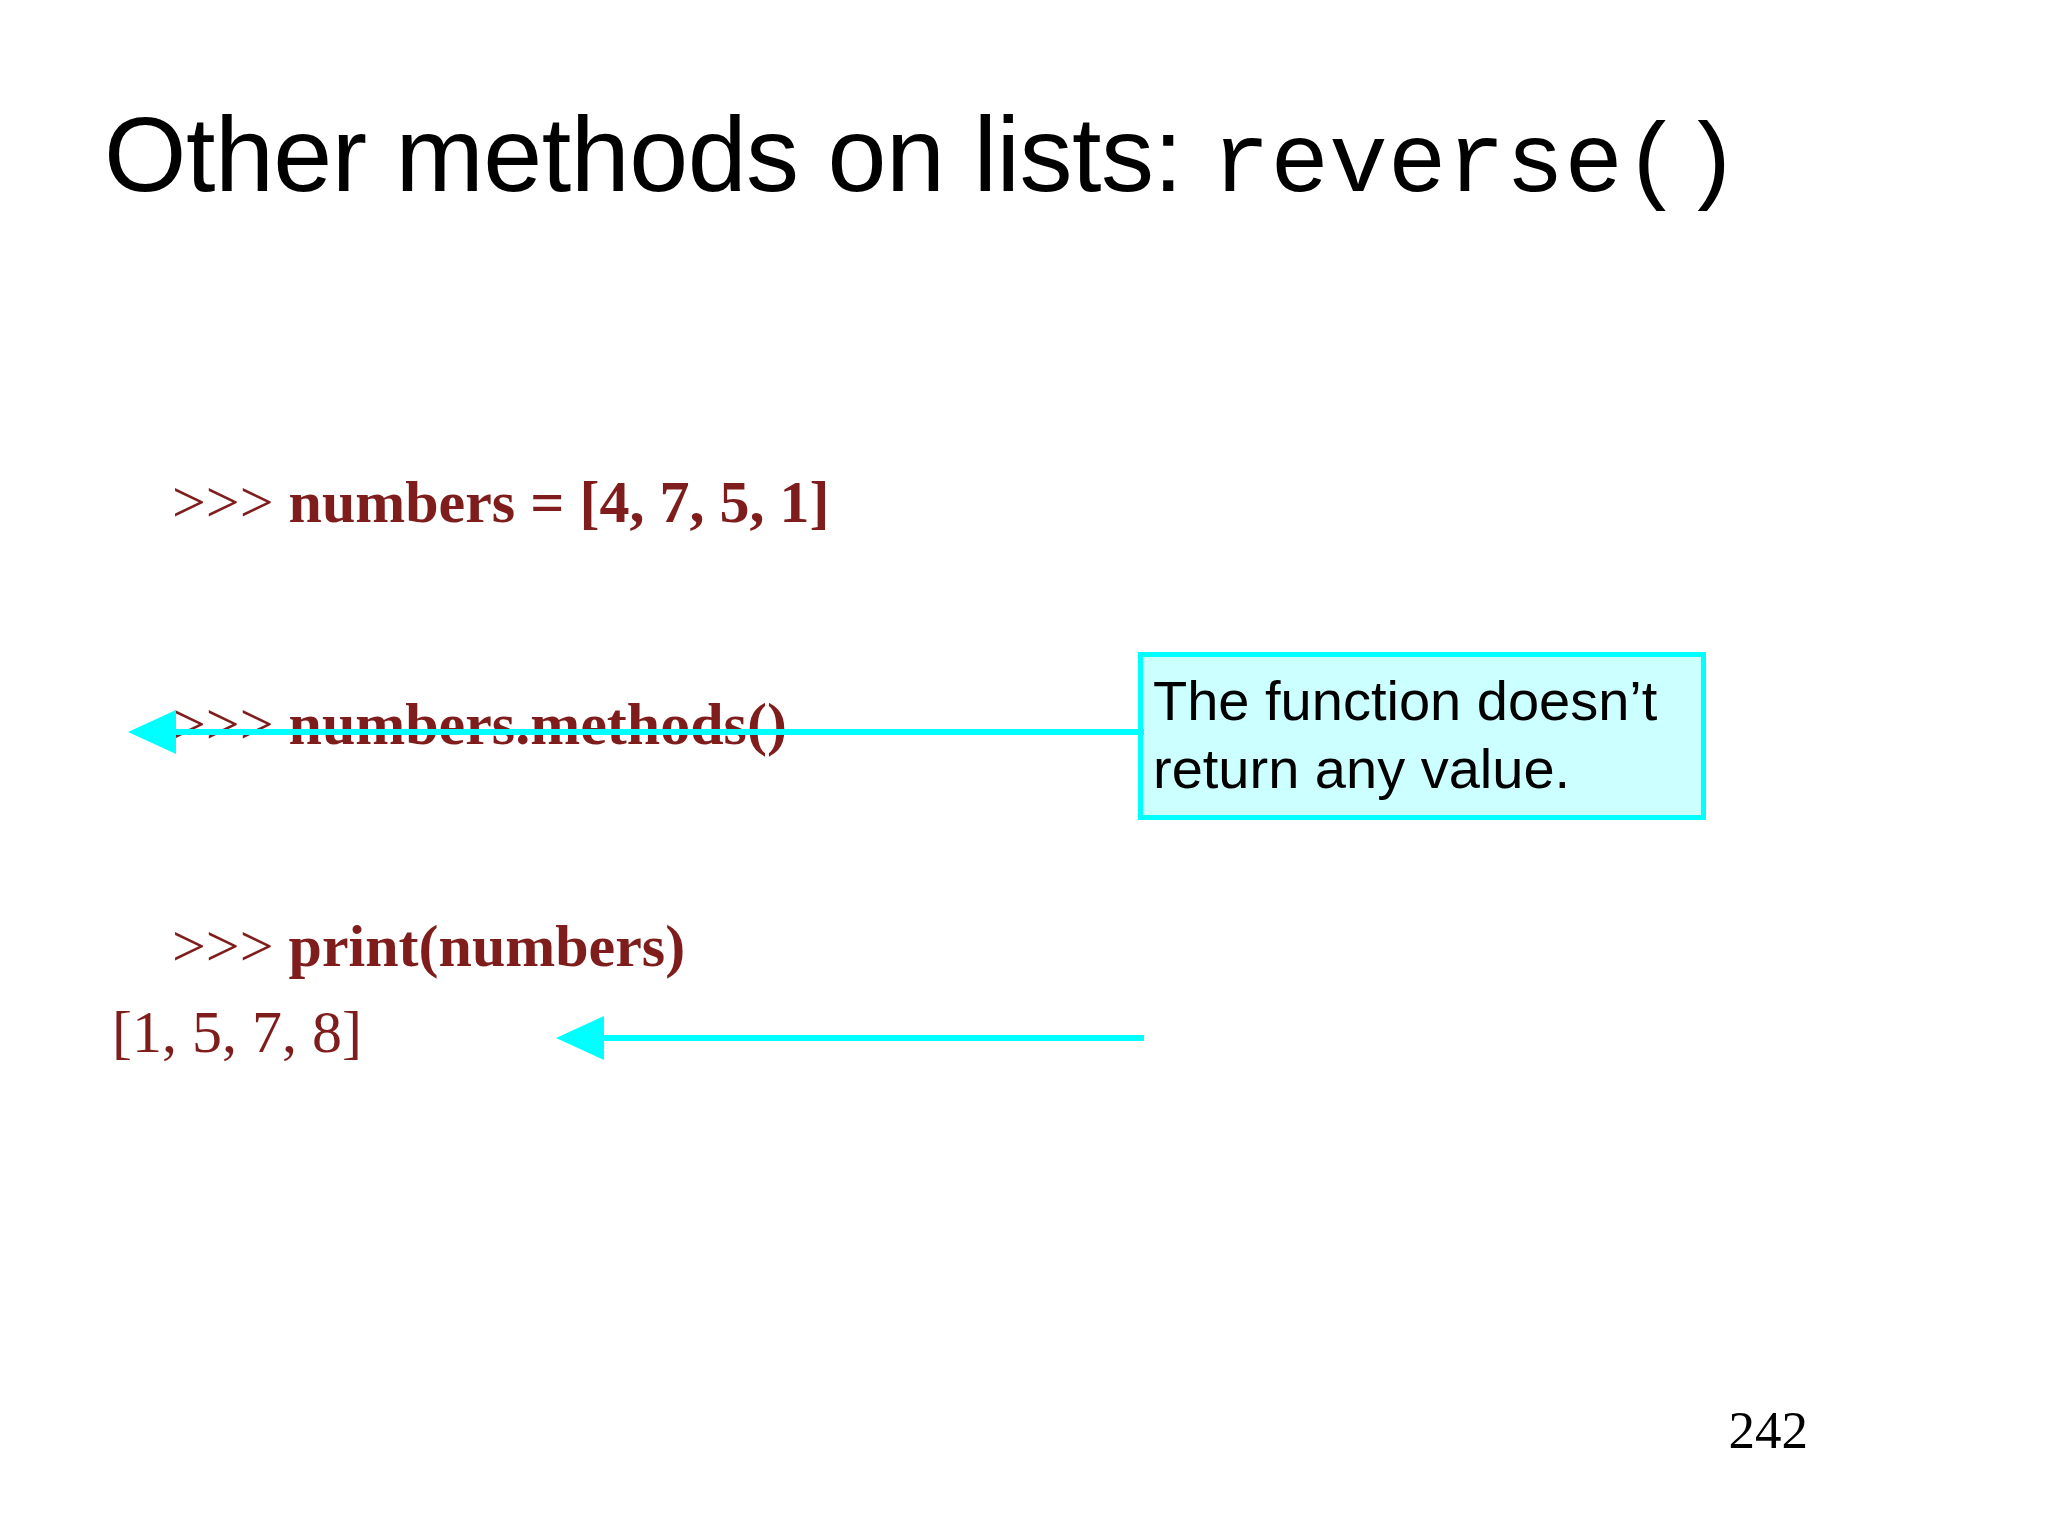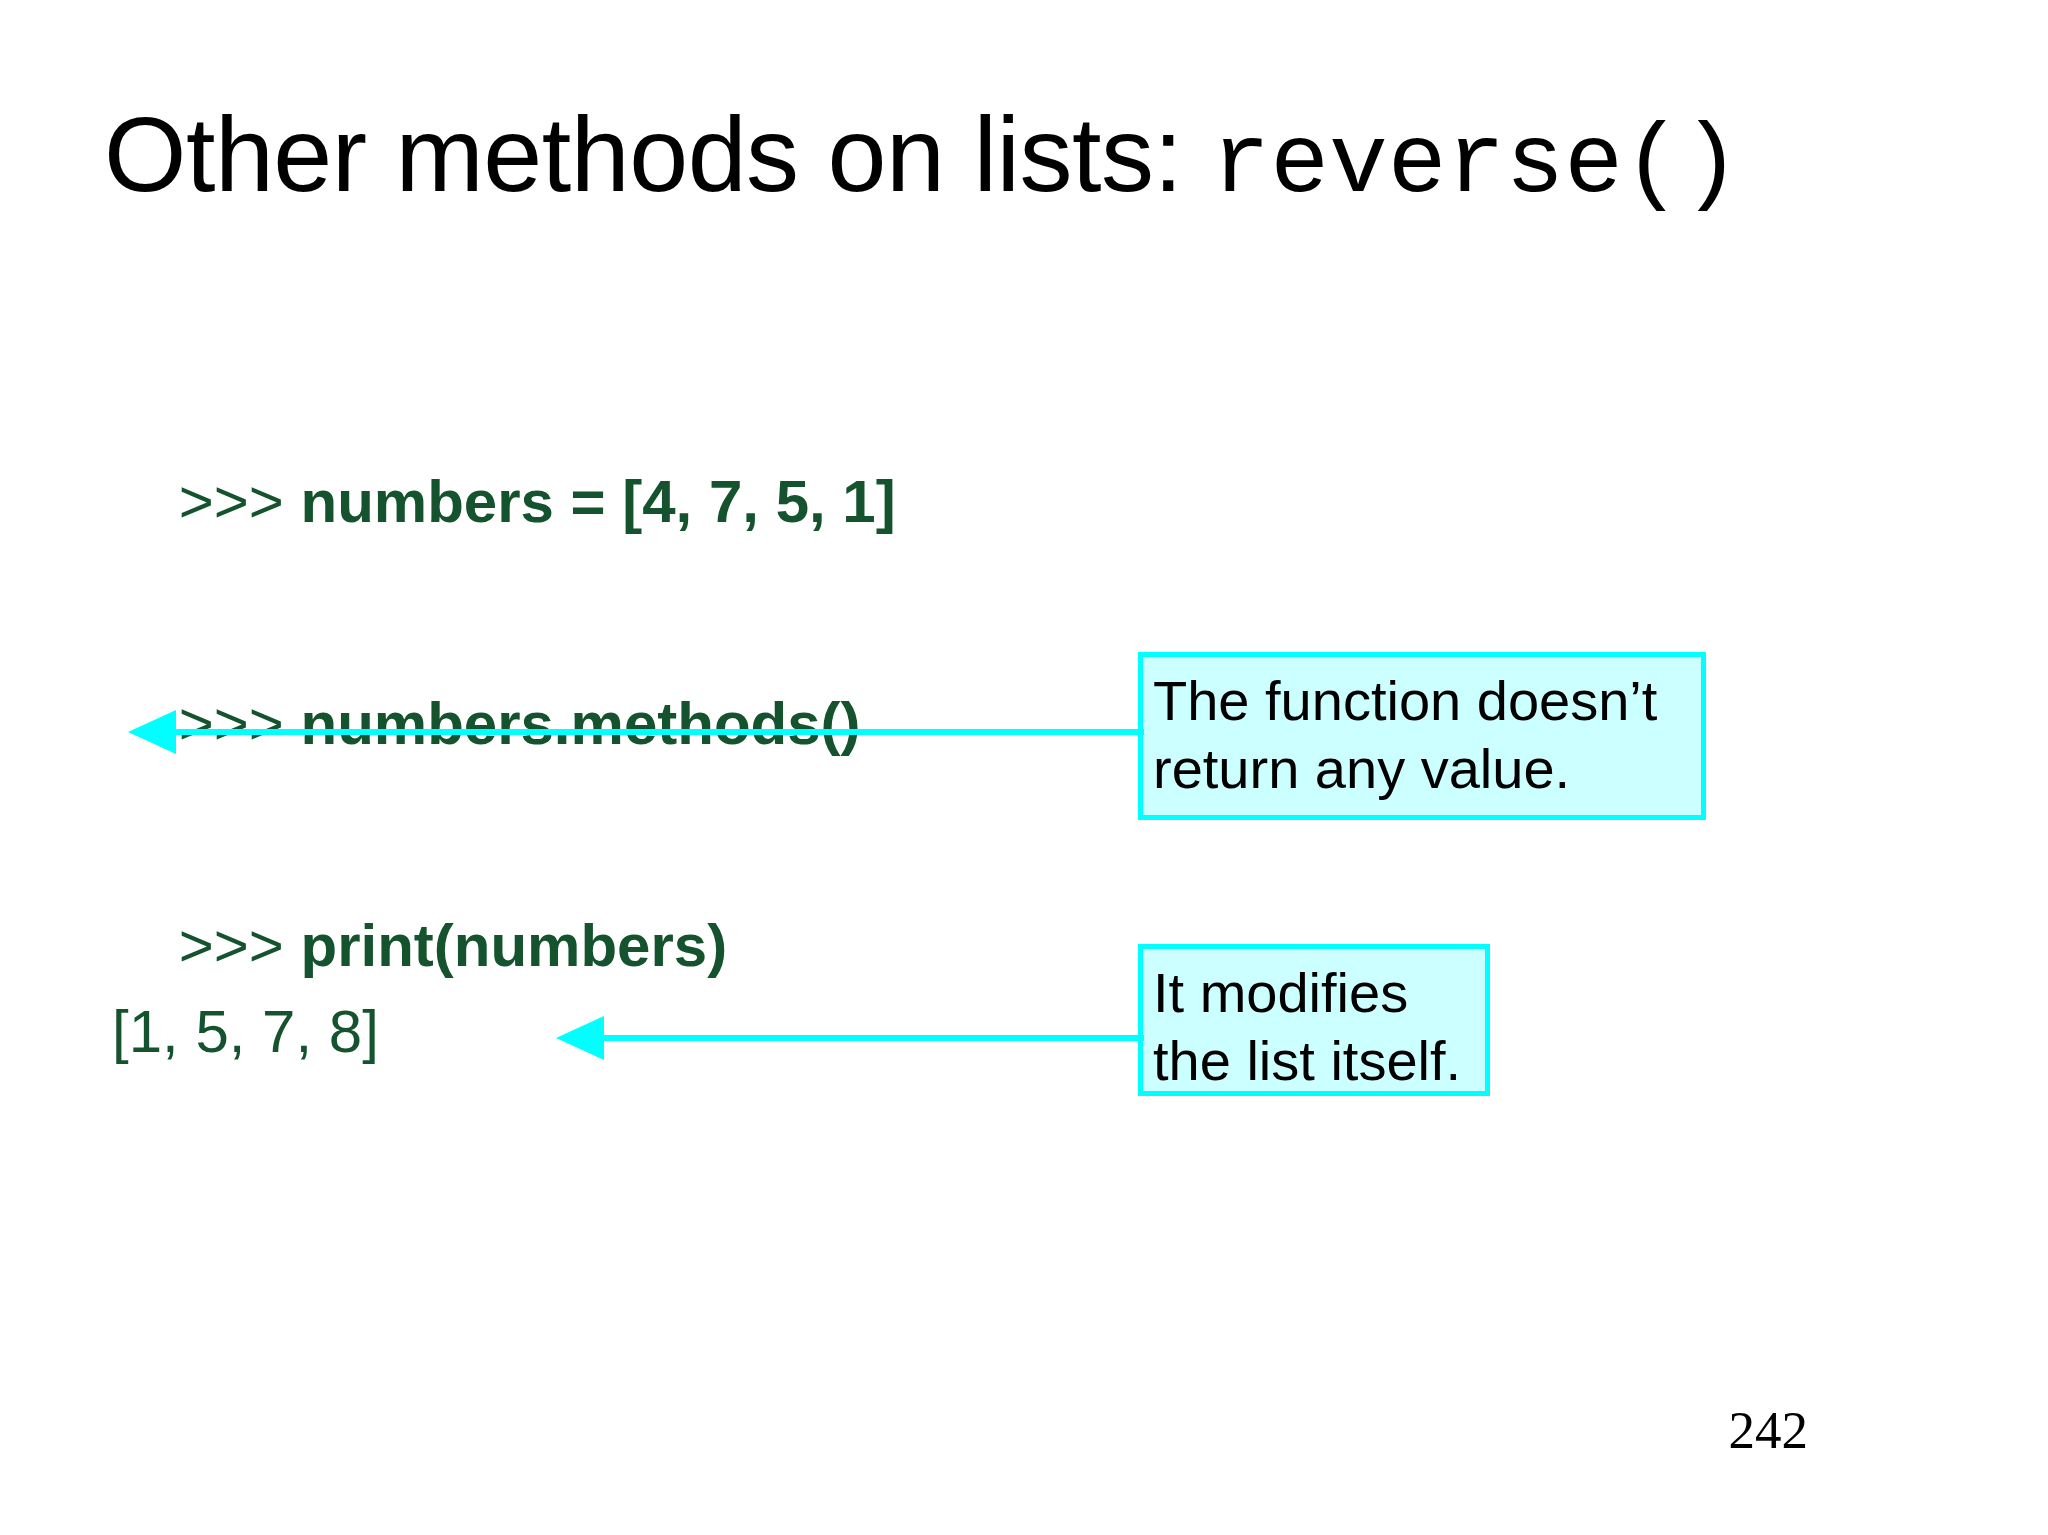--- a/index.html
+++ b/index.html
@@ -36,22 +36,22 @@
   #slide-title .mono {
     font-family: "Liberation Mono", monospace;
     font-size: 98px;
     letter-spacing: 0px;
   }
 
   
   .code-line {
     position: absolute;
     left: 112px;
-    color: #14532d;
-    font-family: Liberation Sans, sans-serif;
+    color: #7f1d1d;
+    font-family: Liberation Serif, serif;
     font-size: 60px;
     line-height: 64px;
     white-space: pre;
   }
   .code-line .prompt {
     font-weight: 400;
   }
   .code-line .stmt {
     font-weight: 700;
   }
@@ -131,22 +131,20 @@
   <div class="code-line result" id="code-output">[1, 5, 7, 8]</div>
 
   <div class="callout" id="callout-no-return">The function doesn’t
 return any value.</div>
 
   <svg class="arrow" id="arrow-no-return" style="left:128px; top:706px;" width="1016" height="52" viewBox="0 0 1016 52">
     <line x1="44" y1="26" x2="1016" y2="26" stroke="#00ffff" stroke-width="6"></line>
     <polygon points="0,26 48,4 48,48" fill="#00ffff"></polygon>
   </svg>
 
-  <div class="callout" id="callout-modifies">It modifies
-the list itself.</div>
 
   <svg class="arrow" id="arrow-modifies" style="left:556px; top:1012px;" width="588" height="52" viewBox="0 0 588 52">
     <line x1="44" y1="26" x2="588" y2="26" stroke="#00ffff" stroke-width="6"></line>
     <polygon points="0,26 48,4 48,48" fill="#00ffff"></polygon>
   </svg>
 
   <div id="page-number">242</div>
 
 </div>
 

